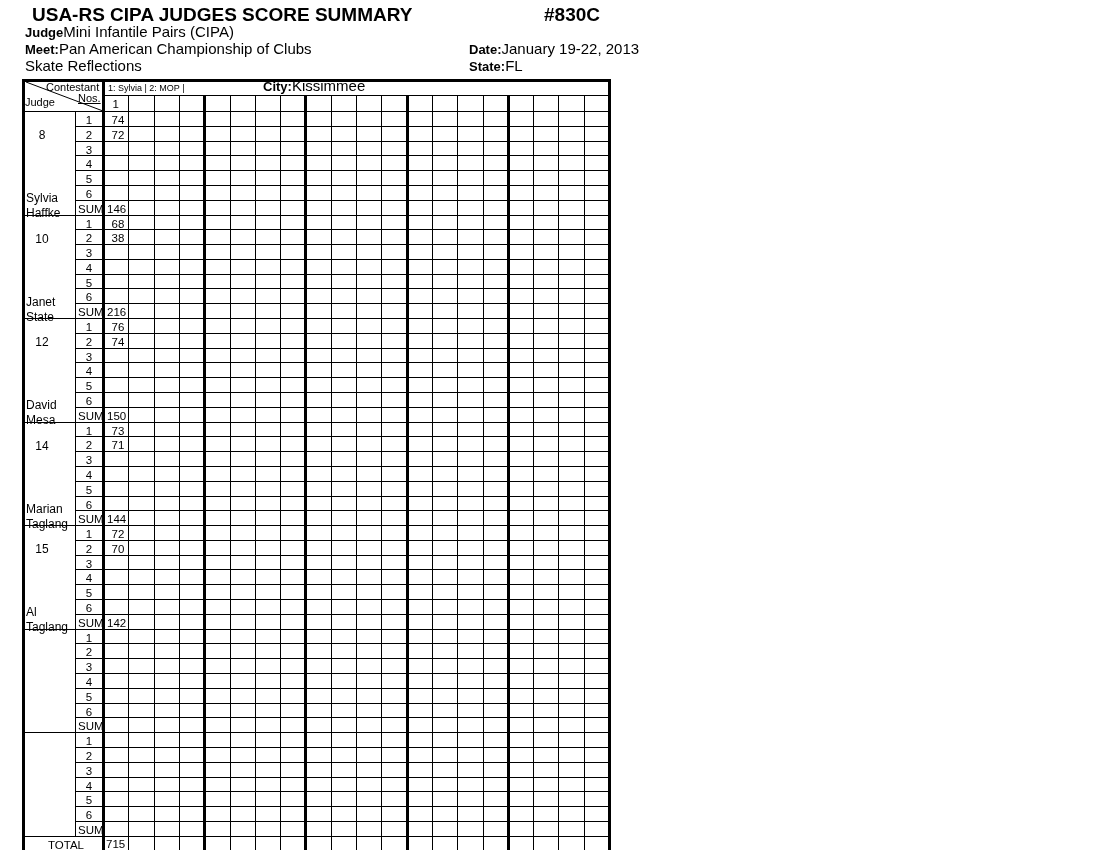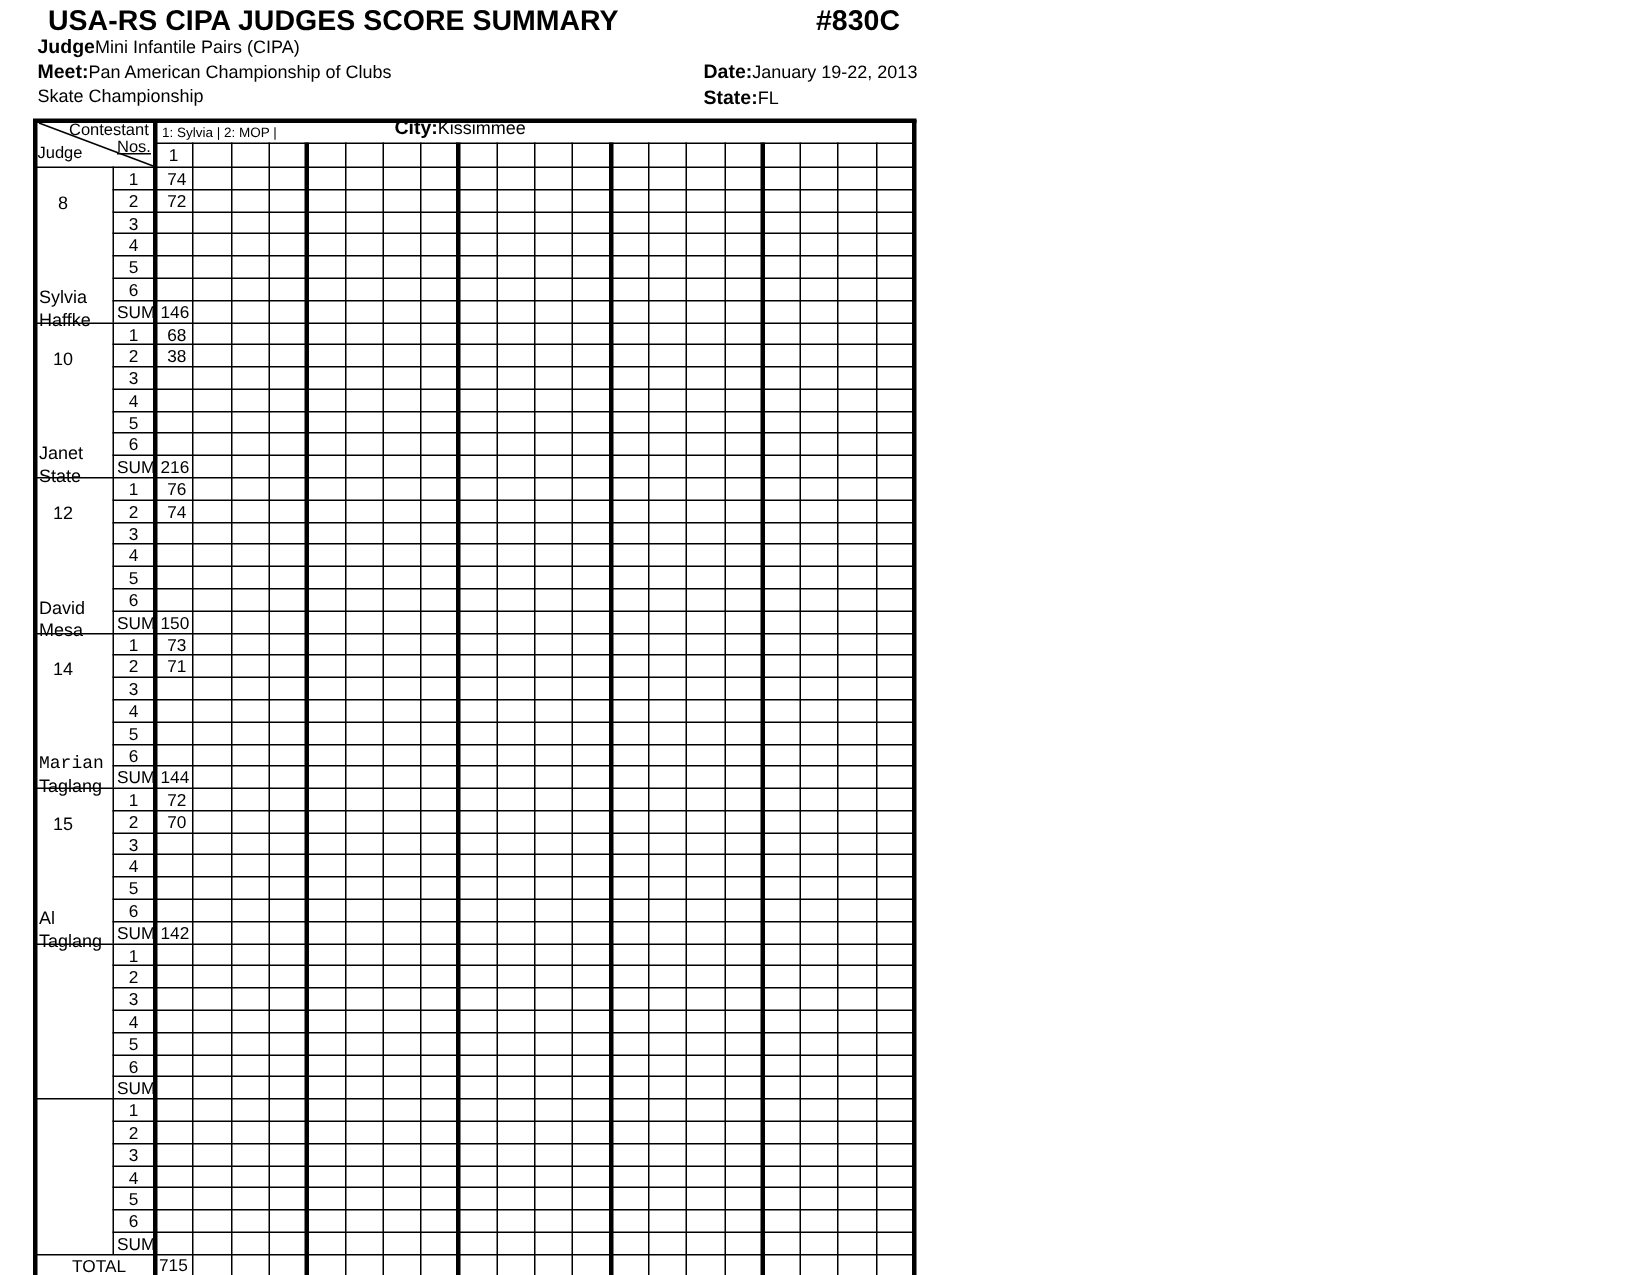--- a/index.html
+++ b/index.html
@@ -2,21 +2,21 @@
 <html><head>
 <meta charset="utf-8">
 <style>
   html, body { margin:0; padding:0; background:#ffffff; }
   body { width:1100px; height:850px; position:relative; overflow:hidden; font-family:"Liberation Sans", sans-serif; color:#000; }
   .abs { position:absolute; white-space:nowrap; }
   .title { left:32px; top:4px; font-size:19px; font-weight:bold; letter-spacing:0px; }
   .code { left:544px; top:4px; font-size:19px; font-weight:bold; }
   .hdr { font-size:13px; }
   .lbl { font-weight:bold; }
-  .val { font-size:12px; }
+  .val { font-size:15px; }
   #grid { position:absolute; left:0; top:0; width:1100px; height:850px; }
   .cell { position:absolute; font-size:11.5px; line-height:14px; }
   .hline { position:absolute; background:#000; height:1px; }
   .vline { position:absolute; background:#000; width:1px; }
   .num { text-align:center; }
   .score { text-align:right; padding-right:4px; box-sizing:border-box; }
   .judge-num { font-size:12px; }
   .judge-name { font-size:12px; line-height:15px;margin-top:44px; }
 </style>
 </head>
@@ -27,21 +27,21 @@
 
 <div class="abs hdr" style="left:25px; top:23px;">
   <span class="lbl">Judge</span><span class="val">Mini Infantile Pairs  (CIPA)</span>
 </div>
 <div class="abs hdr" style="left:25px; top:40px;">
   <span class="lbl">Meet:</span><span class="val">Pan American Championship of Clubs</span>
 </div>
 <div class="abs hdr" style="left:469px; top:40px;">
   <span class="lbl">Date:</span><span class="val">January 19-22, 2013</span>
 </div>
-<div class="abs hdr val" style="left:25px; top:57px;">Skate Championship</div>
+<div class="abs hdr val" style="left:25px; top:57px;">Skate Reflections</div>
 <div class="abs hdr" style="left:263px; top:57px;margin-top:20px;">
   <span class="lbl">City:</span><span class="val">Kissimmee</span>
 </div>
 <div class="abs hdr" style="left:469px; top:57px;">
   <span class="lbl">State:</span><span class="val">FL</span>
 </div>
 
 <div id="grid">
   <svg style="position:absolute; left:0; top:0;" width="1100" height="850">
     <line x1="26" y1="82" x2="103" y2="111" stroke="#000" stroke-width="1"></line>
@@ -196,21 +196,21 @@
     <div class="cell score" style="left: 103px; width: 25.3px; top: 349.64px;"></div>
     <div class="cell" style="left: 78px; width: 22px; text-align: center; top: 364.43px;">4</div>
     <div class="cell score" style="left: 103px; width: 25.3px; top: 364.43px;"></div>
     <div class="cell" style="left: 78px; width: 22px; text-align: center; top: 379.22px;">5</div>
     <div class="cell score" style="left: 103px; width: 25.3px; top: 379.22px;"></div>
     <div class="cell" style="left: 78px; width: 22px; text-align: center; top: 394.01px;">6</div>
     <div class="cell score" style="left: 103px; width: 25.3px; top: 394.01px;"></div>
     <div class="cell" style="left: 78px; top: 408.8px;">SUM</div>
     <div class="cell score" style="left: 103px; width: 25.3px; top: 408.8px; text-align: left; padding-left: 4px;">150</div>
     <div class="cell judge-num" style="left: 26px; width: 32px; text-align: center; top: 438.59px;">14</div>
-    <div class="cell judge-name" style="left: 26px; top: 457.59px; font-family: Liberation Mono, monospace;">Marian</div>
+    <div class="cell judge-name" style="left: 26px; top: 457.59px;">Marian</div>
     <div class="cell judge-name" style="left: 26px; top: 472.59px;">Taglang</div>
     <div class="cell" style="left: 78px; width: 22px; text-align: center; top: 423.59px;">1</div>
     <div class="cell score" style="left: 103px; width: 25.3px; top: 423.59px;">73</div>
     <div class="cell" style="left: 78px; width: 22px; text-align: center; top: 438.38px;">2</div>
     <div class="cell score" style="left: 103px; width: 25.3px; top: 438.38px;">71</div>
     <div class="cell" style="left: 78px; width: 22px; text-align: center; top: 453.17px;">3</div>
     <div class="cell score" style="left: 103px; width: 25.3px; top: 453.17px;"></div>
     <div class="cell" style="left: 78px; width: 22px; text-align: center; top: 467.96px;">4</div>
     <div class="cell score" style="left: 103px; width: 25.3px; top: 467.96px;"></div>
     <div class="cell" style="left: 78px; width: 22px; text-align: center; top: 482.75px;">5</div>

